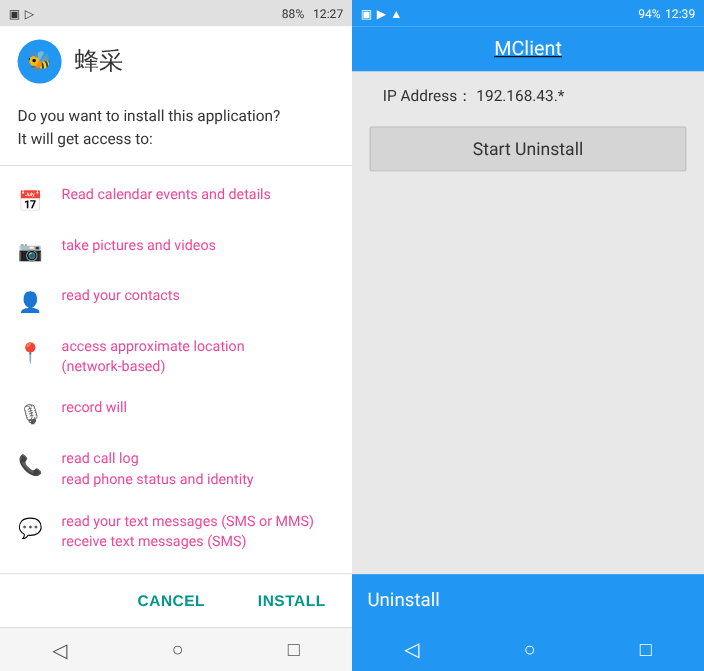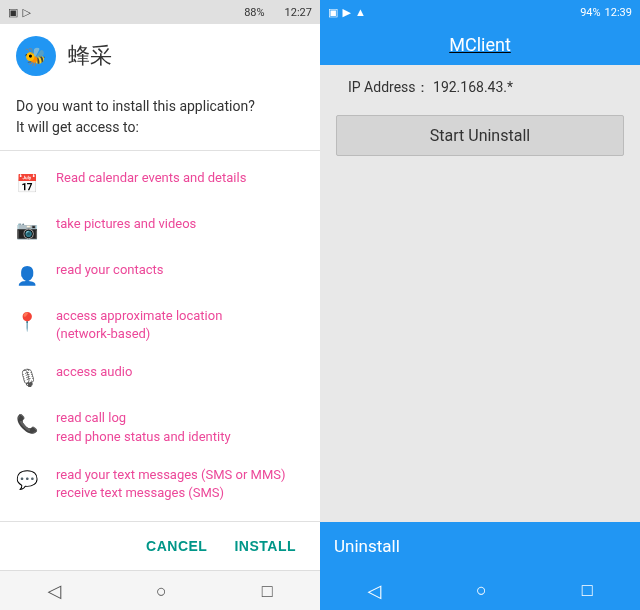--- a/index.html
+++ b/index.html
@@ -34,21 +34,21 @@
 
     .status-left-icons {
       display: flex;
       gap: 4px;
       align-items: center;
     }
 
     .status-right-info {
       display: flex;
       align-items: center;
-      gap: 20px;
+      gap: 8px;
       font-size: 11px;
     }
 
     .app-header {
       display: flex;
       align-items: center;
       padding: 12px 16px;
       gap: 12px;
       background: #fff;
     }
@@ -122,21 +122,21 @@
       font-weight: 600;
       letter-spacing: 0.5px;
       background: none;
       border: none;
       cursor: pointer;
       padding: 4px 8px;
       text-transform: uppercase;
     }
 
     .btn-cancel { color: #009688; }
-    .btn-install { color: #009688; }
+    .btn-install { color: #009688; margin-left: 21px; }
 
     .nav-bar {
       height: 40px;
       background: #f5f5f5;
       display: flex;
       align-items: center;
       justify-content: space-around;
       border-top: 1px solid #ddd;
     }
 
@@ -281,21 +281,21 @@
       <span class="perm-text">read your contacts</span>
     </div>
 
     <div class="permission-item">
       <div class="perm-icon">📍</div>
       <span class="perm-text">access approximate location<br>(network-based)</span>
     </div>
 
     <div class="permission-item">
       <div class="perm-icon">🎙</div>
-      <span class="perm-text">access audio</span>
+      <span class="perm-text">record will</span>
     </div>
 
     <div class="permission-item">
       <div class="perm-icon">📞</div>
       <span class="perm-text">read call log<br>read phone status and identity</span>
     </div>
 
     <div class="permission-item">
       <div class="perm-icon">💬</div>
       <span class="perm-text">read your text messages (SMS or MMS)<br>receive text messages (SMS)</span>

